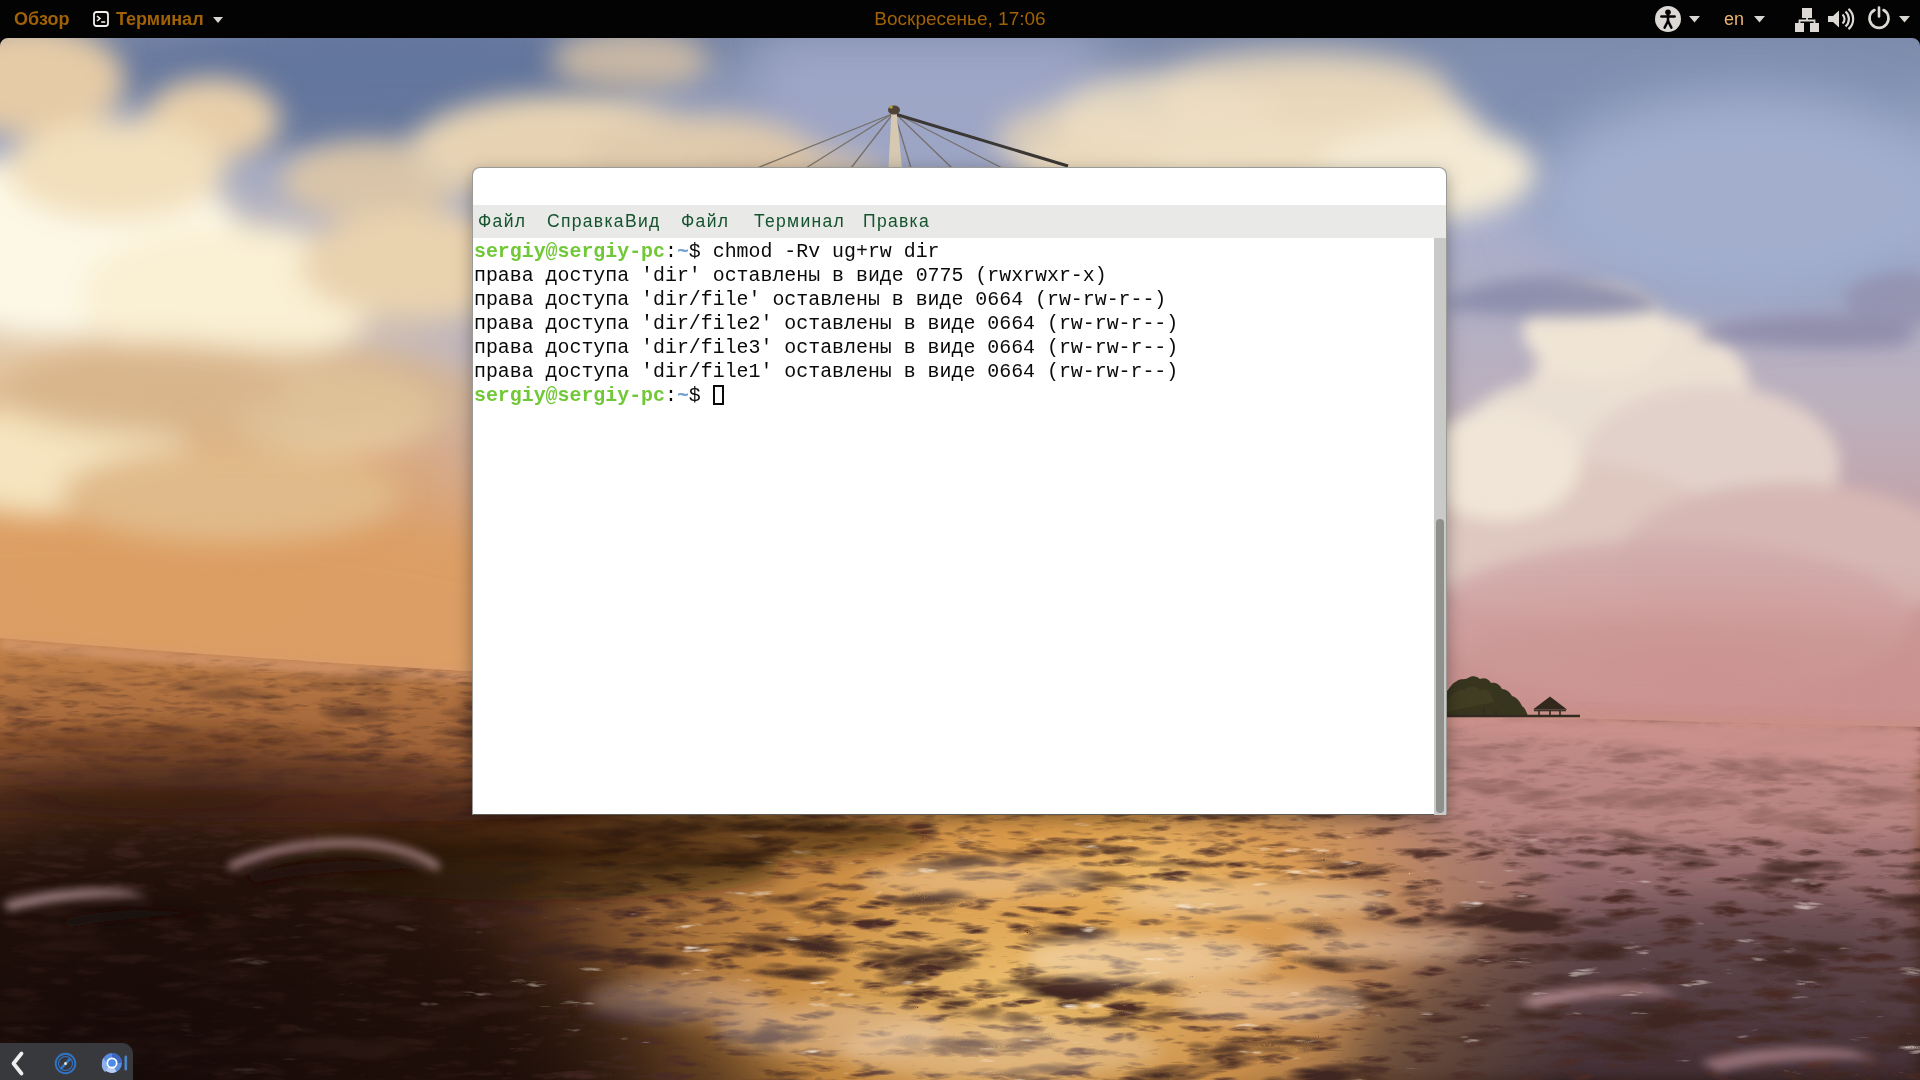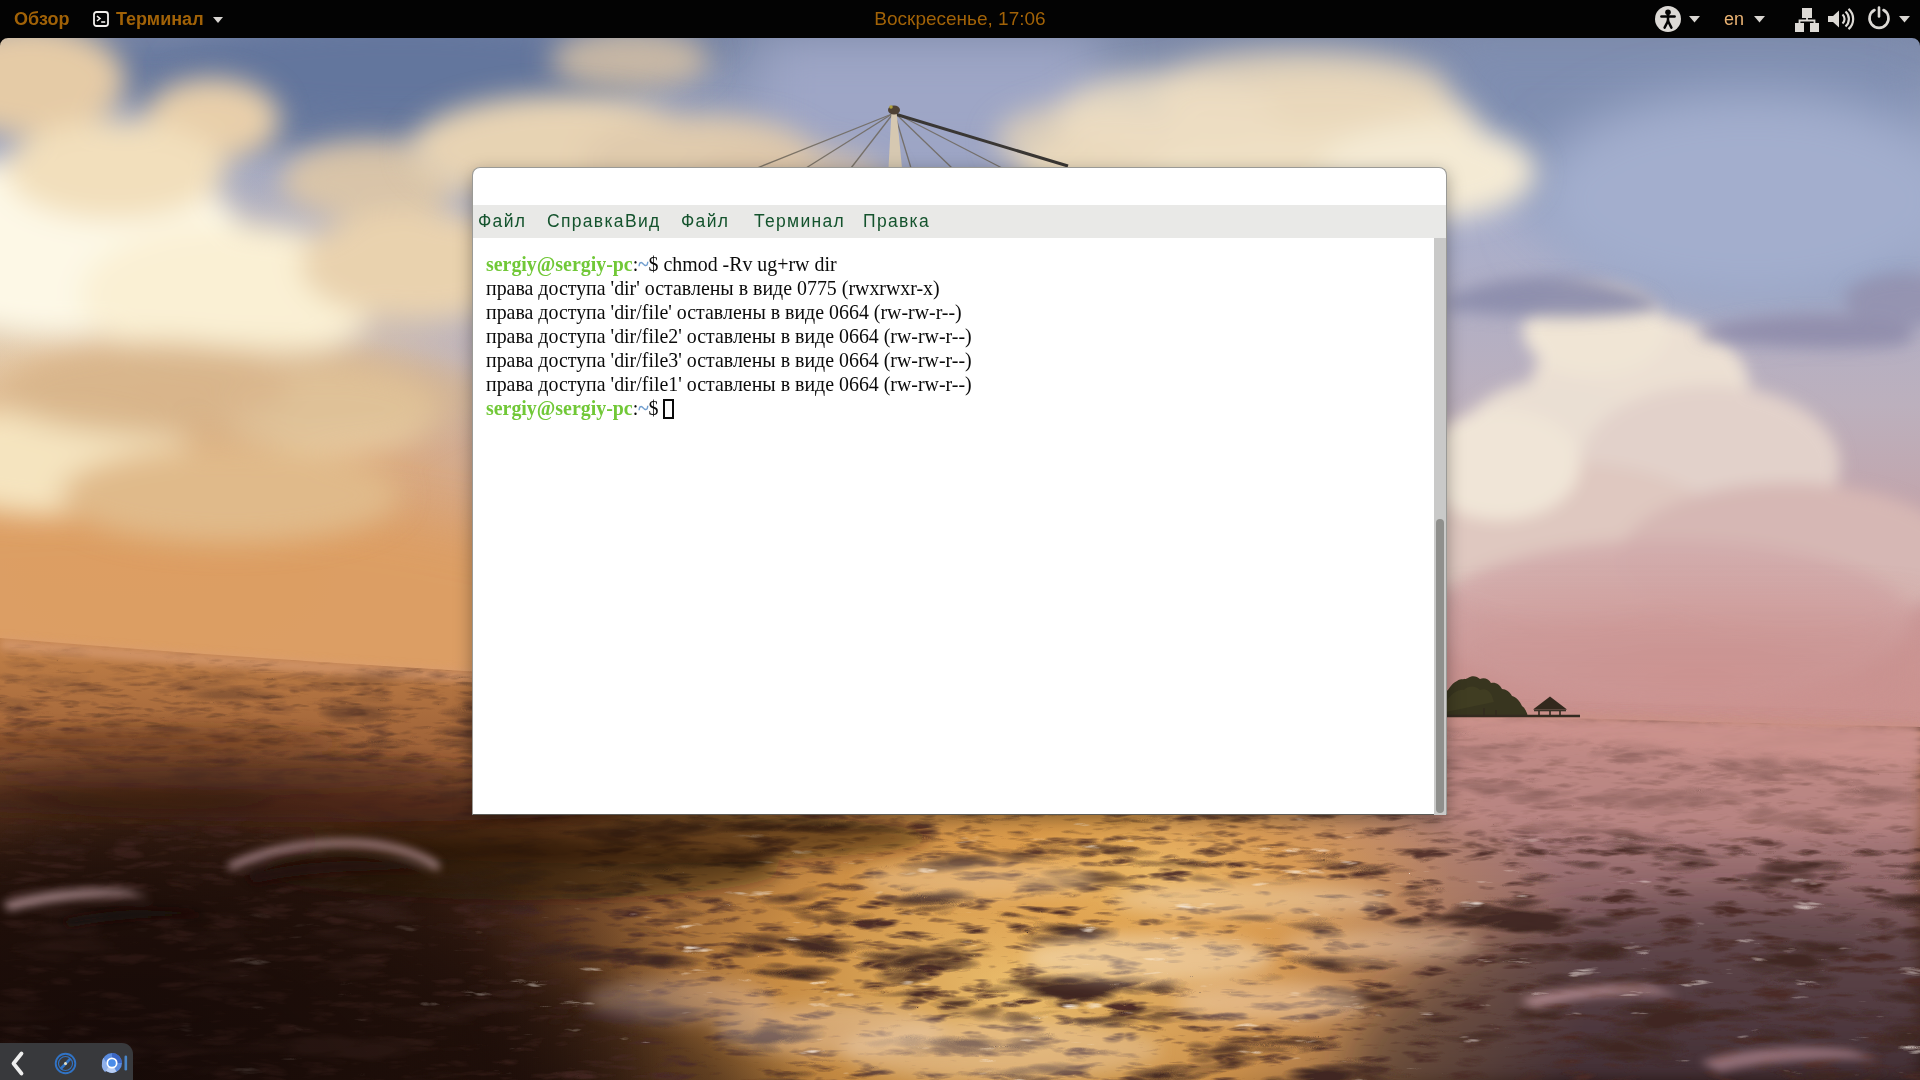--- a/index.html
+++ b/index.html
@@ -13,21 +13,21 @@
   
   #win{position:absolute;left:472px;top:167px;width:975px;height:648px;border-radius:8px 8px 0 0;
        box-shadow:0 5px 18px rgba(0,0,0,0.35);background:#fff;border:1px solid #9a9a96;border-bottom:1px solid #5c5c58;}
   #titlebar{position:absolute;left:0;top:0;width:100%;height:36px;border-radius:7px 7px 0 0;
       background:linear-gradient(#f8f8f8,#efefee);border-bottom:1px solid #8c8c88;}
   #titlebar .t{width:100%;text-align:center;font-weight:bold;font-size:18.7px;color:#2d2d2d;line-height:35px;}
   #closex{position:absolute;right:8px;top:0;width:22px;height:35px;color:#333;font-size:17px;font-weight:bold;line-height:35px;text-align:center;}
   #menubar{position:absolute;left:0;top:37px;width:100%;height:33px;background:#e9e9e7;color:#14532d;font-size:17.5px;letter-spacing:1.3px;}
   #menubar span{position:absolute;top:0;line-height:32px;}
   #term{position:absolute;left:1px;top:70px;width:961px;height:576px;background:#fff;overflow:hidden;}
-  #term pre{margin:12px;padding:2px 0 0 0;font-family:Liberation Serif, serif;font-size:19.9px;line-height:24px;color:#0a0a0a;}
+  #term pre{margin:0;padding:2px 0 0 0;font-family:Liberation Mono, monospace;font-size:19.9px;line-height:24px;color:#0a0a0a;}
   .pg{color:#71c837;font-weight:bold;}
   .pb{color:#729fcf;font-weight:bold;}
   .cur{display:inline-block;width:11px;height:20px;border:2px solid #0a0a0a;vertical-align:-4px;}
   #scroll{position:absolute;right:0;top:70px;width:12px;height:577px;background:#c9c9c8;}
   #thumb{position:absolute;left:2px;top:281px;width:8px;height:294px;background:#8f8f8c;border-radius:5px;}
   
   #dock{position:absolute;left:0;top:1043px;width:133px;height:37px;background:#38393c;border-radius:0 11px 0 0;}
 </style>
 </head>
 <body>

